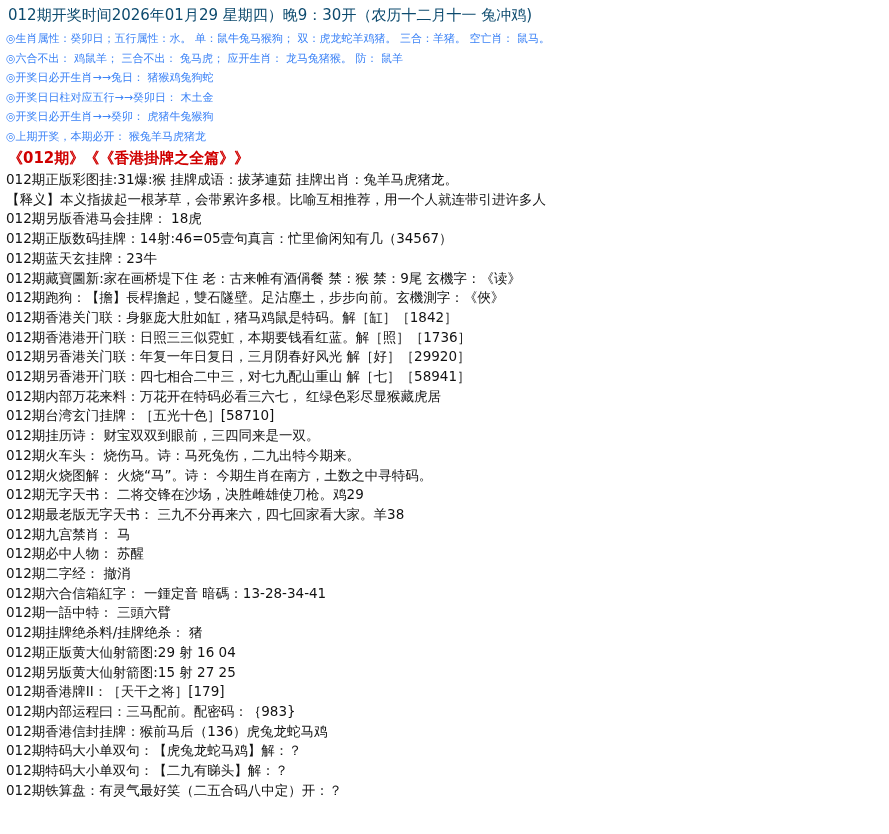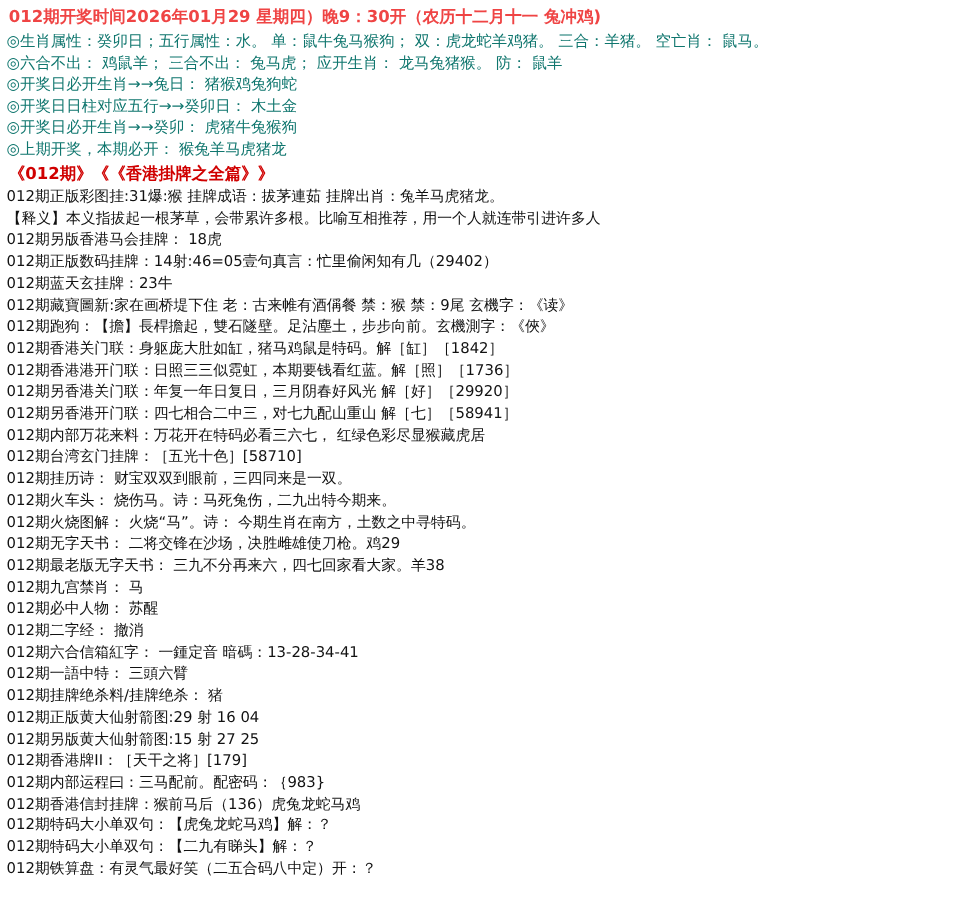--- a/index.html
+++ b/index.html
@@ -12,30 +12,30 @@
   }
   #page{
     width:889px;
     min-height:834px;
     box-sizing:border-box;
     padding:4px 6px 6px 6px;
     background:#ffffff;
     position:relative;
   }
   .header-line{
-    color:#ef4444;
+    color:#0c4a6e;
     font-size:15px;
-    font-weight:bold;
+    font-weight:normal;
     letter-spacing:0px;
     margin:2px 0 4px 2px;
     white-space:nowrap;
   }
   .blue-block{
-    color:#0f766e;
-    font-size:14px;
+    color:#3b82f6;
+    font-size:11px;
     line-height:19.5px;
   }
   .blue-block .row{
     white-space:nowrap;
     margin:0;
     padding:0;
   }
   .title-line{
     color:#d00000;
     font-weight:bold;
@@ -69,21 +69,21 @@
     <div class="row">◎开奖日必开生肖→→癸卯：  虎猪牛兔猴狗</div>
     <div class="row">◎上期开奖，本期必开：  猴兔羊马虎猪龙</div>
   </div>
 
   <div class="title-line">《012期》《《香港掛牌之全篇》》</div>
 
   <div class="body-block">
     <div class="row">012期正版彩图挂:31爆:猴  挂牌成语：拔茅連茹  挂牌出肖：兔羊马虎猪龙。</div>
     <div class="row">【释义】本义指拔起一根茅草，会带累许多根。比喻互相推荐，用一个人就连带引进许多人</div>
     <div class="row">012期另版香港马会挂牌：  18虎</div>
-    <div class="row">012期正版数码挂牌：14射:46=05壹句真言：忙里偷闲知有几（29402）</div>
+    <div class="row">012期正版数码挂牌：14射:46=05壹句真言：忙里偷闲知有几（34567）</div>
     <div class="row">012期蓝天玄挂牌：23牛</div>
     <div class="row">012期藏寶圖新:家在画桥堤下住  老：古来帷有酒偁餐  禁：猴  禁：9尾  玄機字：《读》</div>
     <div class="row">012期跑狗：【擔】長桿擔起，雙石隧壁。足沾塵土，步步向前。玄機測字：《俠》</div>
     <div class="row">012期香港关门联：身躯庞大肚如缸，猪马鸡鼠是特码。解［缸］［1842］</div>
     <div class="row">012期香港港开门联：日照三三似霓虹，本期要钱看红蓝。解［照］［1736］</div>
     <div class="row">012期另香港关门联：年复一年日复日，三月阴春好风光  解［好］［29920］</div>
     <div class="row">012期另香港开门联：四七相合二中三，对七九配山重山  解［七］［58941］</div>
     <div class="row">012期内部万花来料：万花开在特码必看三六七，  红绿色彩尽显猴藏虎居</div>
     <div class="row">012期台湾玄门挂牌：［五光十色］[58710]</div>
     <div class="row">012期挂历诗：  财宝双双到眼前，三四同来是一双。</div>

